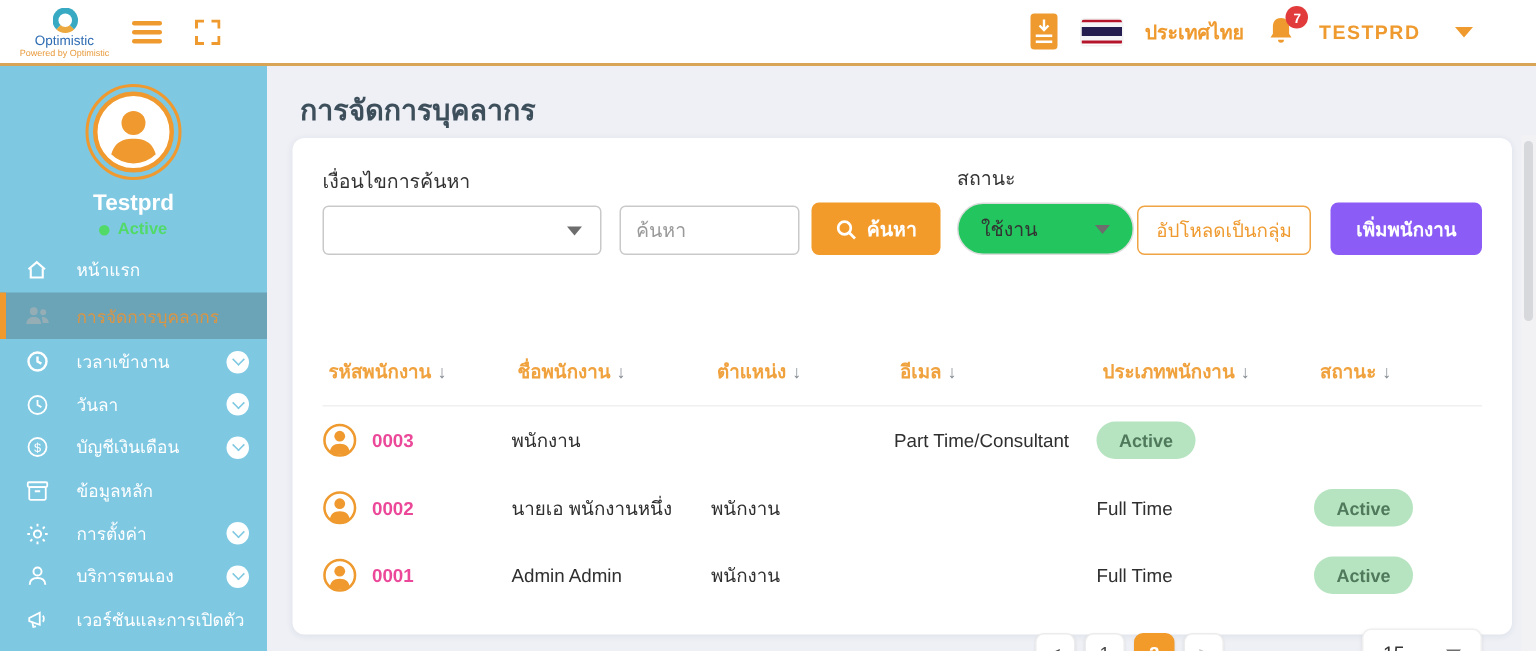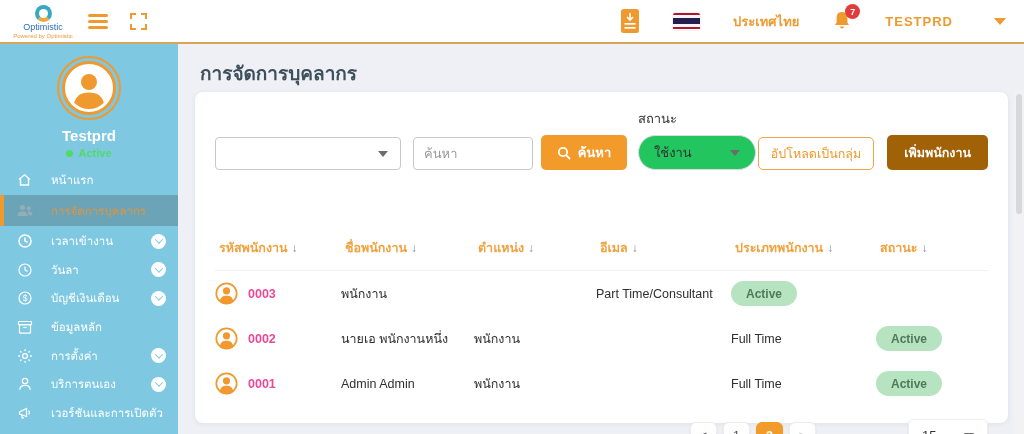--- a/index.html
+++ b/index.html
@@ -10,21 +10,21 @@
   .topbar { position:absolute; top:0; left:0; right:0; height:44px; background:#fff;
             border-bottom:2px solid #d8a455; display:flex; align-items:center; z-index:5; }
   .logo { width:86px; text-align:center; line-height:1.1; padding-top:1px; }
   .logo-ring { width:17px; height:17px; border:4px solid #38a9c2; border-bottom-color:#eba93f;
                border-radius:50%; margin:1px auto 1px; }
   .logo-title { font-size:9px; font-weight:normal; color:#2e6cb2; }
   .logo-sub { font-size:6px; color:#e89a3c; }
   .hamburger { margin-left:2px; width:20px; cursor:pointer; }
   .hamburger div { height:3px; background:#ef9a2e; border-radius:2px; margin:3px 0; }
   .fs-icon { margin-left:22px; cursor:pointer; display:flex; }
-  .topbar-right { margin-left:auto; display:flex; align-items:center; gap:33px; padding-right:18px; }
+  .topbar-right { margin-left:auto; display:flex; align-items:center; gap:15px; padding-right:42px; }
   .idcard { display:flex; }
   .flag { width:27px; height:17px; display:flex; flex-direction:column; border-radius:2px; overflow:hidden; box-shadow:0 0 0 1px rgba(0,0,0,.05); }
   .flag .r { flex:2; background:#b5152b; } .flag .w { flex:2; background:#f4f5f8; } .flag .b { flex:4; background:#241d4f; }
   .lang-text { color:#ef9a2e; font-size:13px; font-weight:600; }
   .bell-wrap { position:relative; display:flex; }
   .badge { position:absolute; top:-6px; right:-8px; min-width:15px; height:15px; background:#e23b3b;
            color:#fff; font-size:9px; font-weight:bold; border-radius:50%;
            display:flex; align-items:center; justify-content:center; }
   .user-name { color:#ef9a2e; font-size:13px; font-weight:bold; letter-spacing:1px; }
   .caret-dn { width:0; height:0; border-left:6px solid transparent; border-right:6px solid transparent;
@@ -73,21 +73,21 @@
   .btn-search { margin-left:8px; width:86px; height:35px; background:#f29b2b; border:none; border-radius:5px;
                 color:#fff; font-size:13px; font-weight:600; display:flex; align-items:center;
                 justify-content:center; gap:7px; cursor:pointer; font-family:inherit; }
   .status-group { margin-left:11px; }
   .pill-select { width:118px; height:35px; border:1px solid #dcdcdc; border-radius:18px; background:#22c55e;
                  display:flex; align-items:center; justify-content:space-between; padding:0 15px;
                  font-size:13px; color:#333; cursor:pointer; }
   .actions { margin-left:auto; display:flex; align-items:flex-end; gap:13px; }
   .btn-outline { height:33px; padding:0 12px; background:#fff; border:1px solid #f0a544; color:#ef9a2e;
                  border-radius:5px; font-size:12.5px; cursor:pointer; font-family:Liberation Sans, sans-serif; }
-  .btn-fill { height:35px; padding:0 17px; background:#a16207; border:none; color:#fff; border-radius:5px;
+  .btn-fill { height:35px; padding:0 17px; background:#8b5cf6; border:none; color:#fff; border-radius:5px;
               font-size:12.5px; font-weight:600; cursor:pointer; font-family:inherit; }
 
   .tbl { margin-top:24px; }
   .thead, .trow { display:grid; grid-template-columns:126px 133px 122px 135px 145px 1fr; align-items:center; }
   .thead { padding:0 0 12px 4px; border-bottom:1px solid #f0f0f0; }
   .th { font-size:12.5px; font-weight:600; color:#f0a23e; cursor:pointer;margin-top:44px; }
   .sort-arrow { color:#8a9097; font-weight:400; margin-left:4px; font-size:12px; }
   .trow { height:45px; font-size:12.5px; color:#2f2f2f; cursor:pointer; }
   .cell-code { display:flex; align-items:center; gap:10px; font-weight:600; color:#ec4899; }
   .badge-active { width:66px; height:25px; background:#b7e4c0; color:#50795c; border-radius:13px;
@@ -285,20 +285,21 @@
     </div>
   </div>
 
   <div class="main">
     <div class="page-title">การจัดการบุคลากร</div>
 
     <div class="card">
 
       <div class="filters">
         <div class="fgroup">
+          <span class="flabel">เงื่อนไขการค้นหา</span>
           <div class="select-box">
             <span></span>
             <span class="sel-caret"></span>
           </div>
         </div>
         <input class="text-input" placeholder="ค้นหา" style="">
         <button class="btn-search">
           <svg width="14" height="14" viewBox="0 0 14 14" fill="none" stroke="#fff" stroke-width="1.8">
               <circle cx="6" cy="6" r="4.2"></circle>
               <path d="M9.2 9.2 L13 13"></path>

